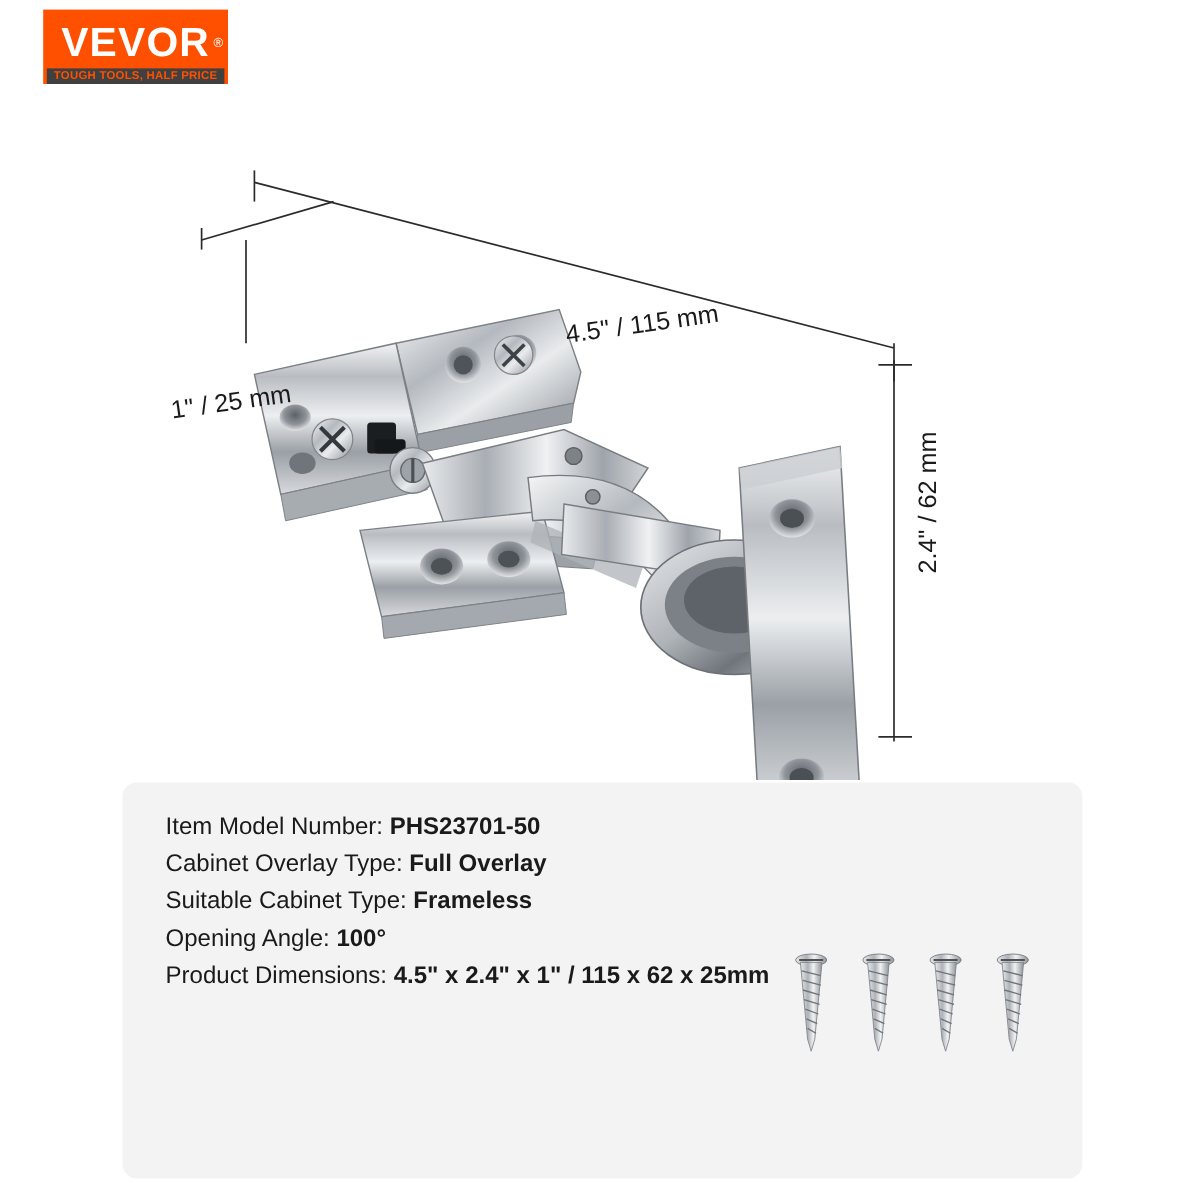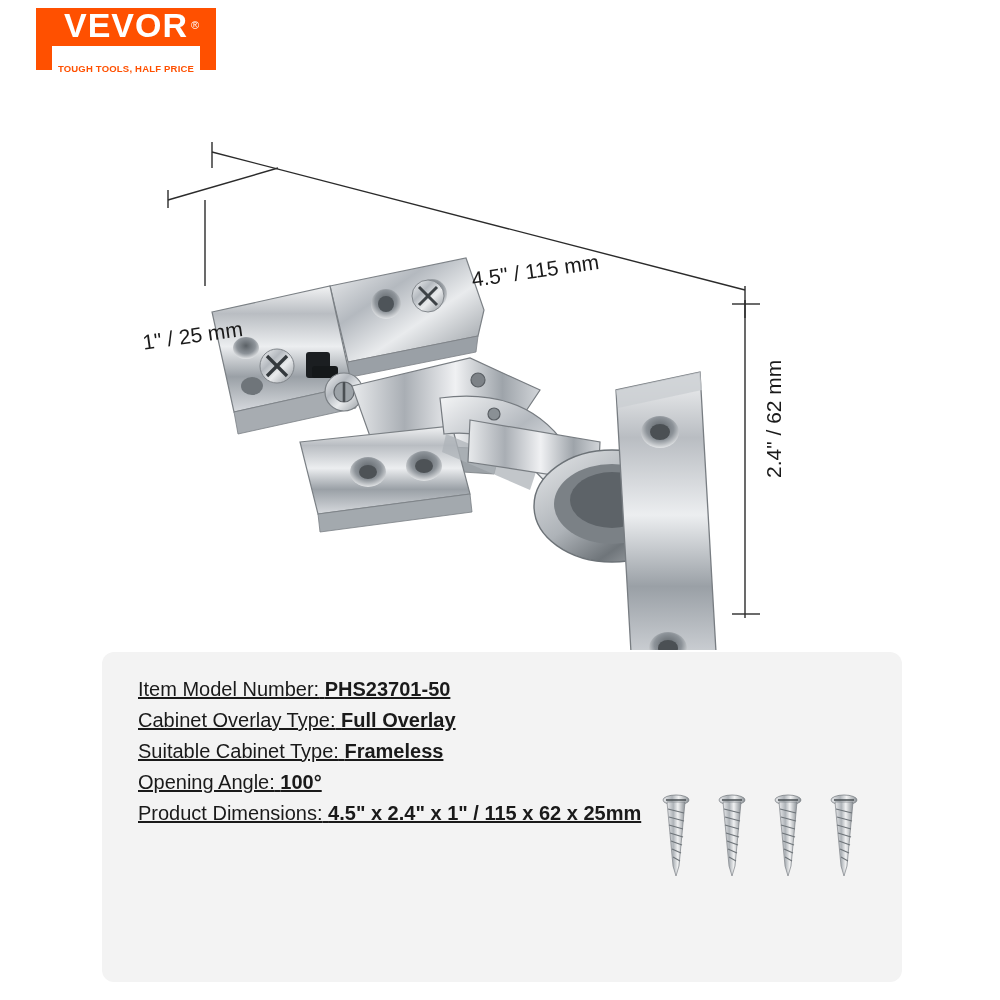--- a/index.html
+++ b/index.html
@@ -13,47 +13,47 @@
     font-family: "Liberation Sans", sans-serif;
     position: relative;
     overflow: hidden;
   }
 
   
   #logo {
     position: absolute;
     left: 36px;
     top: 8px;
-    width: 180px;
+    width: 154px;
     height: 62px;
     background: #ff5000;
     display: flex;
     flex-direction: column;
-    justify-content: flex-start;
+    justify-content: flex-end;
     align-items: center;
   }
   #logo-word {
     color: #ffffff;
     font-size: 34px;
     font-weight: bold;
     letter-spacing: 1px;
     line-height: 34px;
     position: relative;
   }
   #logo-reg {
     position: absolute;
     right: -12px;
     top: 0px;
     font-size: 11px;
     font-weight: normal;
   }
   #logo-tag-wrap {
     margin-top: 4px;
-    background: #ffffff;
-    padding: 17px 6px;
+    background: #404040;
+    padding: 1px 6px;
   }
   #logo-tagline {
     color: #ff5000;
     font-size: 9.5px;
     font-weight: bold;
     letter-spacing: 0.2px;
     white-space: nowrap;
   }
 
   
@@ -105,21 +105,20 @@
     position: absolute;
     left: 36px;
     top: 22px;
     width: 720px;
   }
   .spec-row {
     font-size: 20px;
     color: #1a1a1a;
     line-height: 31px;
     white-space: nowrap;
-    text-decoration: underline;
   }
   .spec-label { font-weight: normal; }
   .spec-value { font-weight: bold; }
 
   #screws {
     position: absolute;
     left: 558px;
     top: 140px;
     width: 220px;
     height: 90px;

